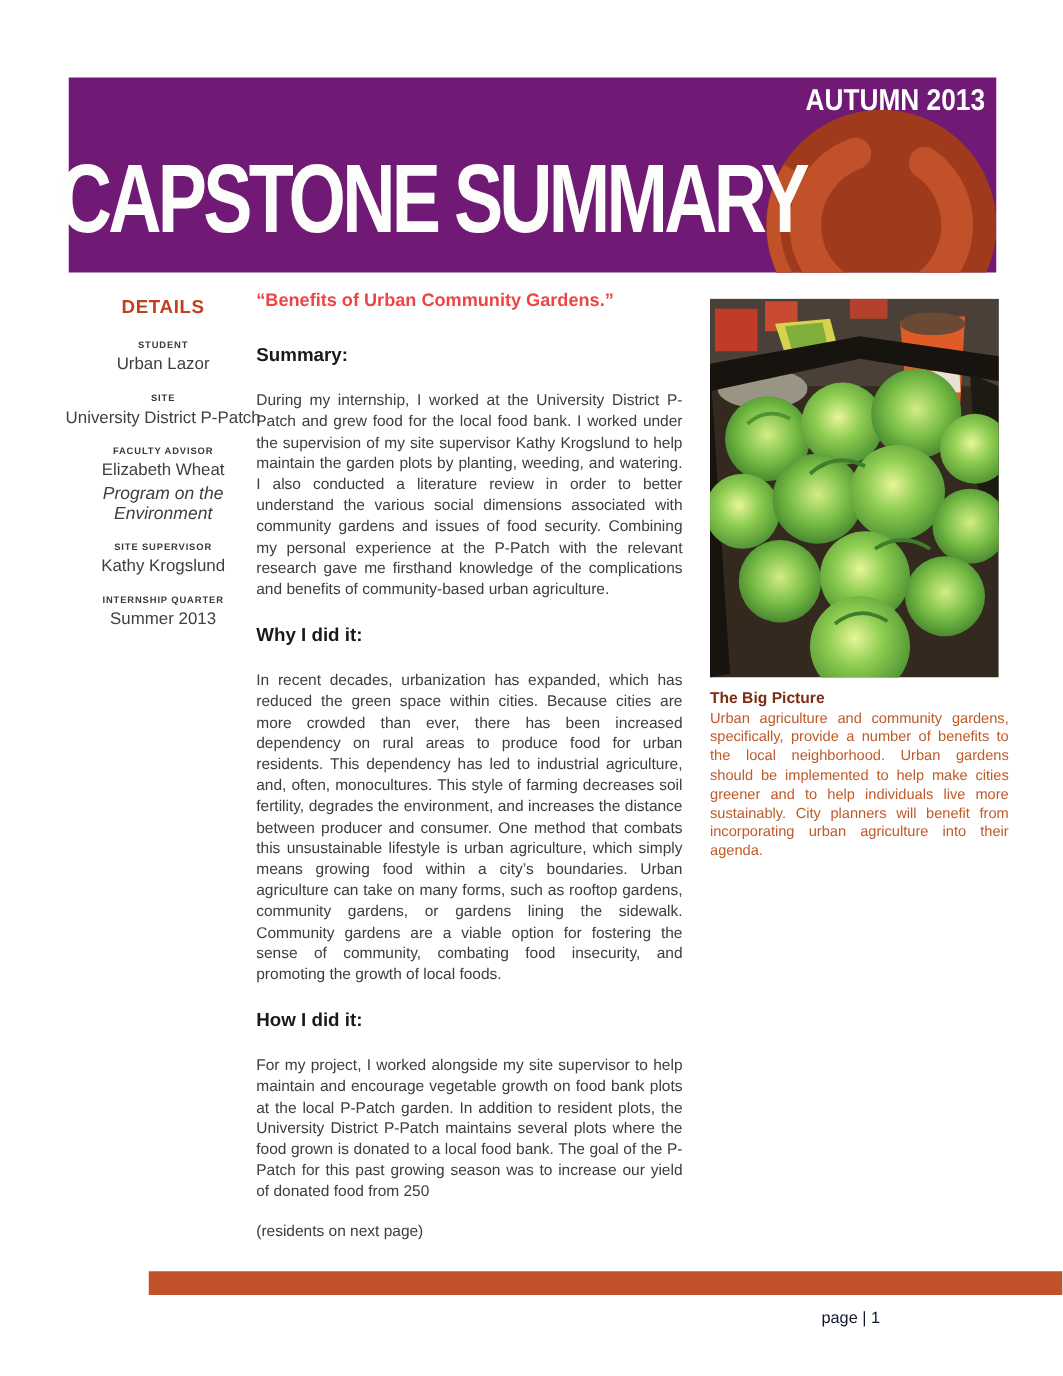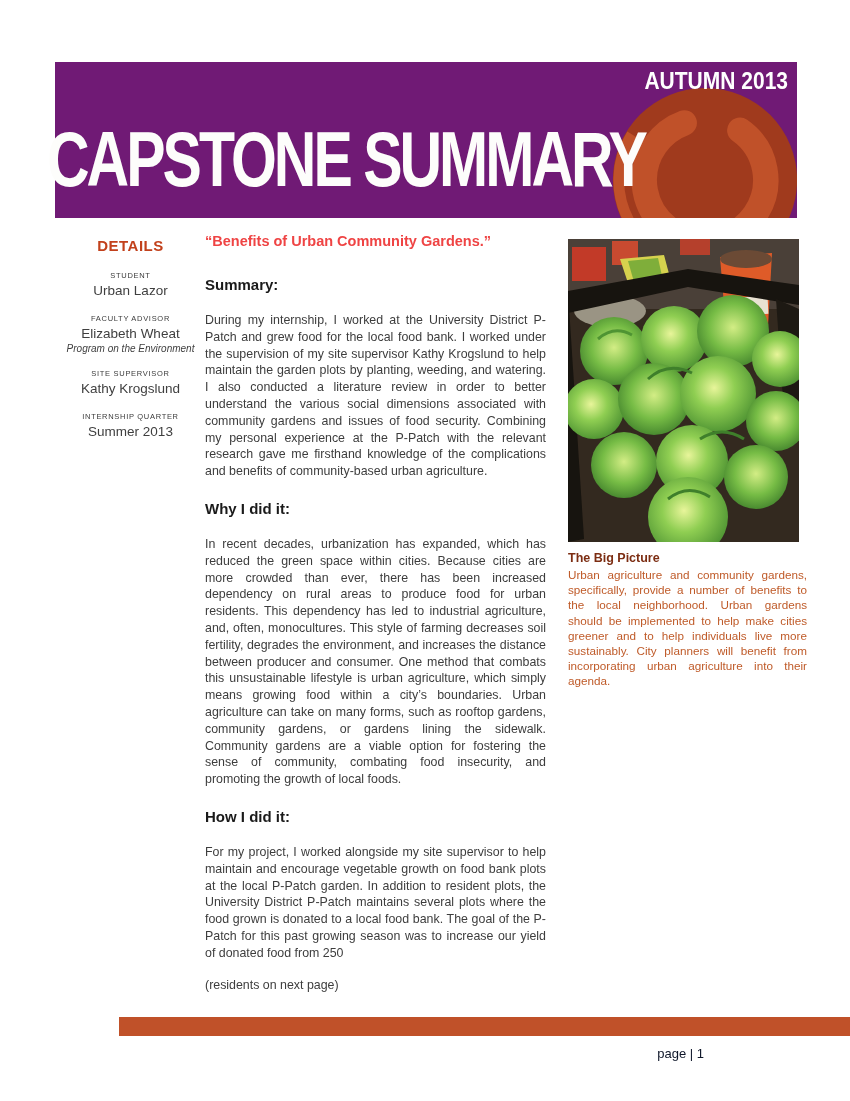--- a/index.html
+++ b/index.html
@@ -21,23 +21,23 @@
   .masthead{
     position:absolute;left:47px;top:139px;width:760px;
     color:#fdfdfb;font-weight:bold;font-size:59px;letter-spacing:-3px;
     transform:scaleY(1.32);transform-origin:bottom left;line-height:60px;
     white-space:nowrap;
   }
   
   .sidebar{position:absolute;left:52px;top:237px;width:157px;text-align:center;}
   .details-head{color:#c2411c;font-size:15px;font-weight:bold;letter-spacing:.5px;margin-bottom:17px;}
   .sb-item{margin-bottom:15px;}
-  .sb-label{font-size:7.5px;font-weight:normal;color:#3a3a3a;letter-spacing:.7px;margin-bottom:3px;}
+  .sb-label{font-size:7.5px;font-weight:bold;color:#3a3a3a;letter-spacing:.7px;margin-bottom:3px;}
   .sb-value{font-size:13.5px;color:#3f3f3f;line-height:15.5px;}
-  .sb-note{font-size:10px;font-style:italic;color:#3f3f3f;margin-top:2px;}
+  .sb-note{font-size:14px;font-style:italic;color:#3f3f3f;margin-top:2px;}
   
   .main-col{position:absolute;left:205px;top:233px;width:341px;}
   .article-title{font-size:14.5px;font-weight:bold;color:#ef4444;margin:0 0 27px 0;}
   .sec-head{font-size:15px;font-weight:bold;color:#1a1a1a;margin:0 0 19px 0;}
   .sec-body{
     font-size:12.4px;line-height:16.8px;color:#3d3d3d;text-align:justify;
     margin:0 0 20px 0;
   }
   .sec-body.last{margin-bottom:16px;}
   .continuation{font-size:12.4px;color:#3d3d3d;}
@@ -66,20 +66,24 @@
 <div class="masthead">CAPSTONE SUMMARY</div>
 
 <div class="sidebar">
   <div class="details-head">DETAILS</div>
 
   <div class="sb-item">
     <div class="sb-label">STUDENT</div>
     <div class="sb-value">Urban Lazor</div>
   </div>
 
+  <div class="sb-item">
+    <div class="sb-label">SITE</div>
+    <div class="sb-value">University District P-Patch</div>
+  </div>
 
   <div class="sb-item">
     <div class="sb-label">FACULTY ADVISOR</div>
     <div class="sb-value">Elizabeth Wheat</div>
     <div class="sb-note">Program on the Environment</div>
   </div>
 
   <div class="sb-item">
     <div class="sb-label">SITE SUPERVISOR</div>
     <div class="sb-value">Kathy Krogslund</div>

